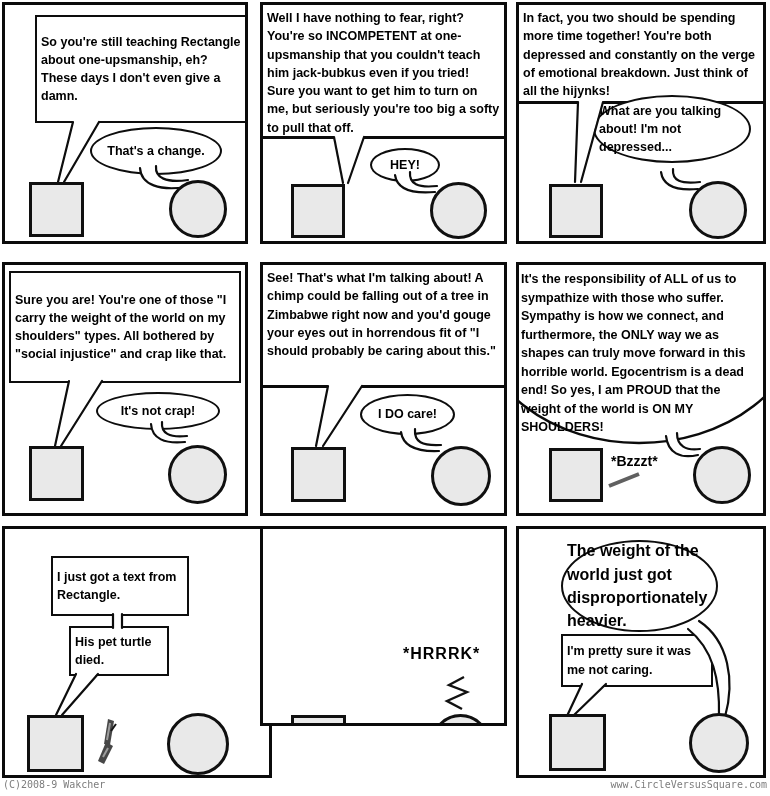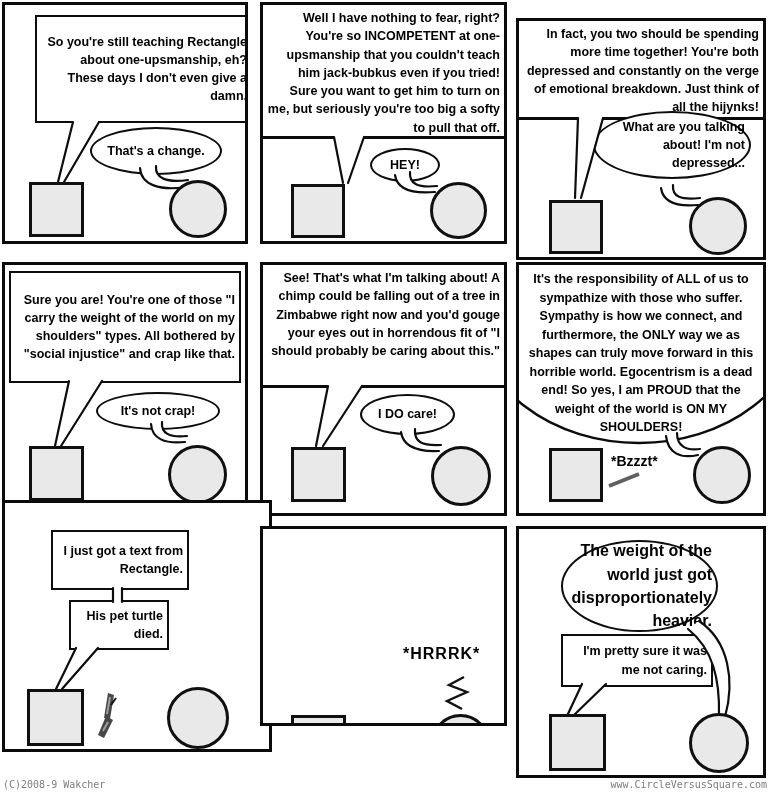--- a/index.html
+++ b/index.html
@@ -1,39 +1,39 @@
 <!DOCTYPE html>
 <html><head>
 <meta charset="utf-8">
 <style>
   html,body{margin:0;padding:0;background:#fff;}
   #stage{position:relative;width:770px;height:796px;background:#fff;overflow:hidden;
          font-family:"Liberation Sans",sans-serif;}
   .panel{position:absolute;background:#fff;border:3px solid #0b0b0b;overflow:hidden;box-sizing:border-box;}
-  .speech{position:absolute;display:flex;align-items:center;justify-content:center;text-align:right;
+  .speech{position:absolute;display:flex;align-items:center;justify-content:center;text-align:left;
           color:#000;font:bold 12.5px/1.46 "Liberation Sans",sans-serif;box-sizing:border-box;
           padding:2px 4px;background:#fff;}
   .sbox{border:2px solid #0d0d0d;}
   .topbox{left:0;top:0;width:100%;border:none;border-bottom:3px solid #0b0b0b;align-items:flex-start;padding-top:4px;}
   .bubble{border:2px solid #0d0d0d;border-radius:50%;}
-  .freetext{position:absolute;text-align:center;color:#000;font:bold 12.5px/18.5px "Liberation Sans",sans-serif;}
+  .freetext{position:absolute;color:#000;font:bold 12.5px/18.5px "Liberation Sans",sans-serif;}
   .sq{position:absolute;background:#e9e9e9;border:3px solid #101010;box-sizing:border-box;}
   .ci{position:absolute;background:#e9e9e9;border:3px solid #101010;border-radius:50%;box-sizing:border-box;}
   .ov{position:absolute;left:0;top:0;width:100%;height:100%;pointer-events:none;}
   .wfill{fill:#ffffff;stroke:none;}
   .ln{fill:none;stroke:#0d0d0d;stroke-width:2.2;stroke-linecap:round;}
   .bln{fill:#ffffff;stroke:#0b0b0b;stroke-width:2.5;}
   .sfx{position:absolute;color:#000;font-weight:bold;white-space:nowrap;}
   #p1{left:2px;top:2px;width:246px;height:242px;}
   #p2{left:260px;top:2px;width:247px;height:242px;}
-  #p3{left:516px;top:2px;width:250px;height:242px;margin-top:16px;}
+  #p3{left:516px;top:2px;width:250px;height:242px;}
   #p4{left:2px;top:262px;width:246px;height:254px;}
   #p5{left:260px;top:262px;width:247px;height:254px;}
   #p6{left:516px;top:262px;width:250px;height:254px;}
-  #p7{left:2px;top:500px;width:270px;height:252px;}
+  #p7{left:2px;top:526px;width:270px;height:252px;}
   #p8{left:260px;top:526px;width:247px;height:200px;}
   #p9{left:516px;top:526px;width:250px;height:252px;}
   #footer{position:absolute;left:0;right:0;top:779px;display:flex;justify-content:space-between;
           padding:0 3px;color:#7d7d7d;font:10px "DejaVu Sans Mono",monospace;}
 </style>
 </head>
 <body>
 
 <div id="stage">
 

